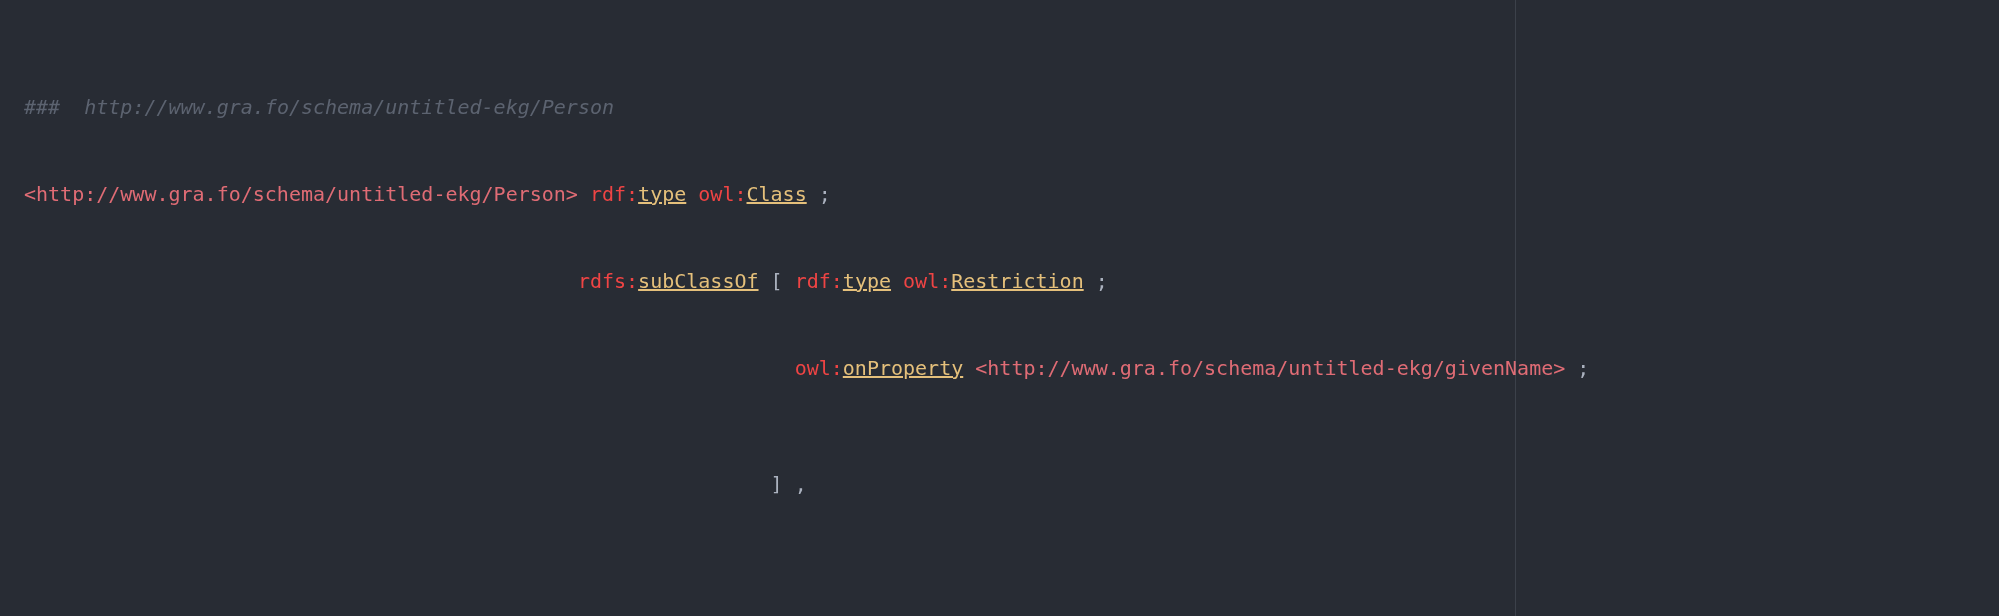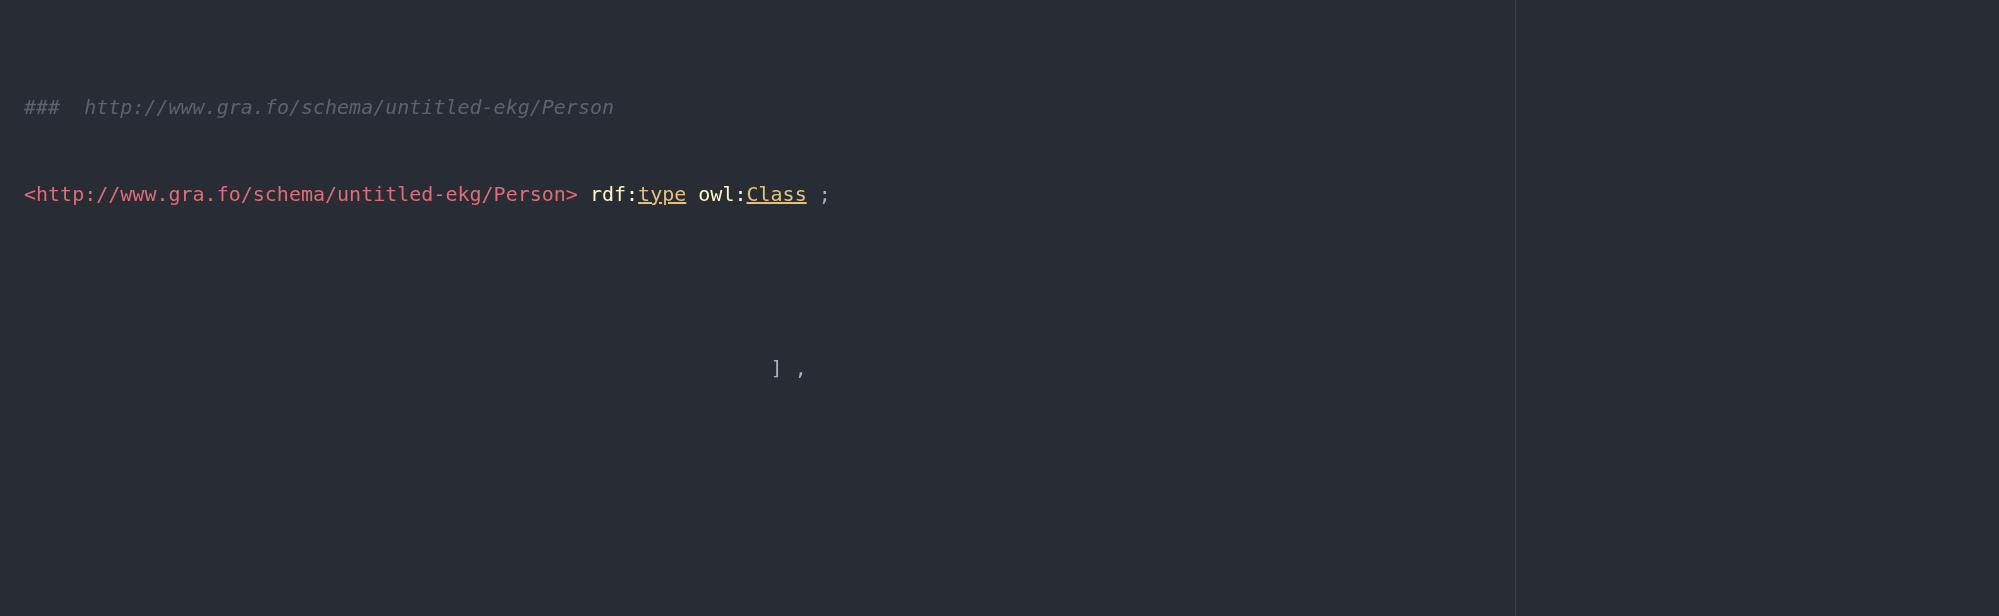--- a/index.html
+++ b/index.html
@@ -20,37 +20,39 @@
   .ruler {
     position: absolute;
     top: 0;
     bottom: 0;
     left: 1515px;
     width: 1px;
     background: rgba(120,128,140,0.25);
   }
   .cm  { color: #5c6370; font-style: italic; }  
   .iri { color: #e06c75; }                       
-  .pfx { color: #fef9c3; }                       
+  .pfx { color: #ef4444; }                       
   .lcl { color: #e5c07b; text-decoration: underline; }                       
   .pun { color: #abb2bf; }                       
   .str { color: #98c379; }                       
   .car { color: #d19a66; }                       
 </style>
 </head>
 <body>
 
 <div class="editor">
 <div class="ruler"></div>
 
 <div><span class="cm">###  </span><span class="cm">http://www.gra.fo/schema/untitled-ekg/Person</span></div>
 
 <div><span class="iri">&lt;http://www.gra.fo/schema/untitled-ekg/Person&gt;</span><span class="pun"> </span><span class="pfx">rdf:</span><span class="lcl">type</span><span class="pun"> </span><span class="pfx">owl:</span><span class="lcl">Class</span><span class="pun"> ;</span></div>
 
+<div><span class="pun">                                              </span><span class="pfx">rdfs:</span><span class="lcl">subClassOf</span><span class="pun"> </span><span class="pun">[ </span><span class="pfx">rdf:</span><span class="lcl">type</span><span class="pun"> </span><span class="pfx">owl:</span><span class="lcl">Restriction</span><span class="pun"> ;</span></div>
 
+<div><span class="pun">                                                                </span><span class="pfx">owl:</span><span class="lcl">onProperty</span><span class="pun"> </span><span class="iri">&lt;http://www.gra.fo/schema/untitled-ekg/givenName&gt;</span><span class="pun"> ;</span></div>
 
 
 <div><span class="pun">                                                              </span><span class="pun">]</span><span class="pun"> ,</span></div>
 
 <div></div>
 
 
 
 
 

